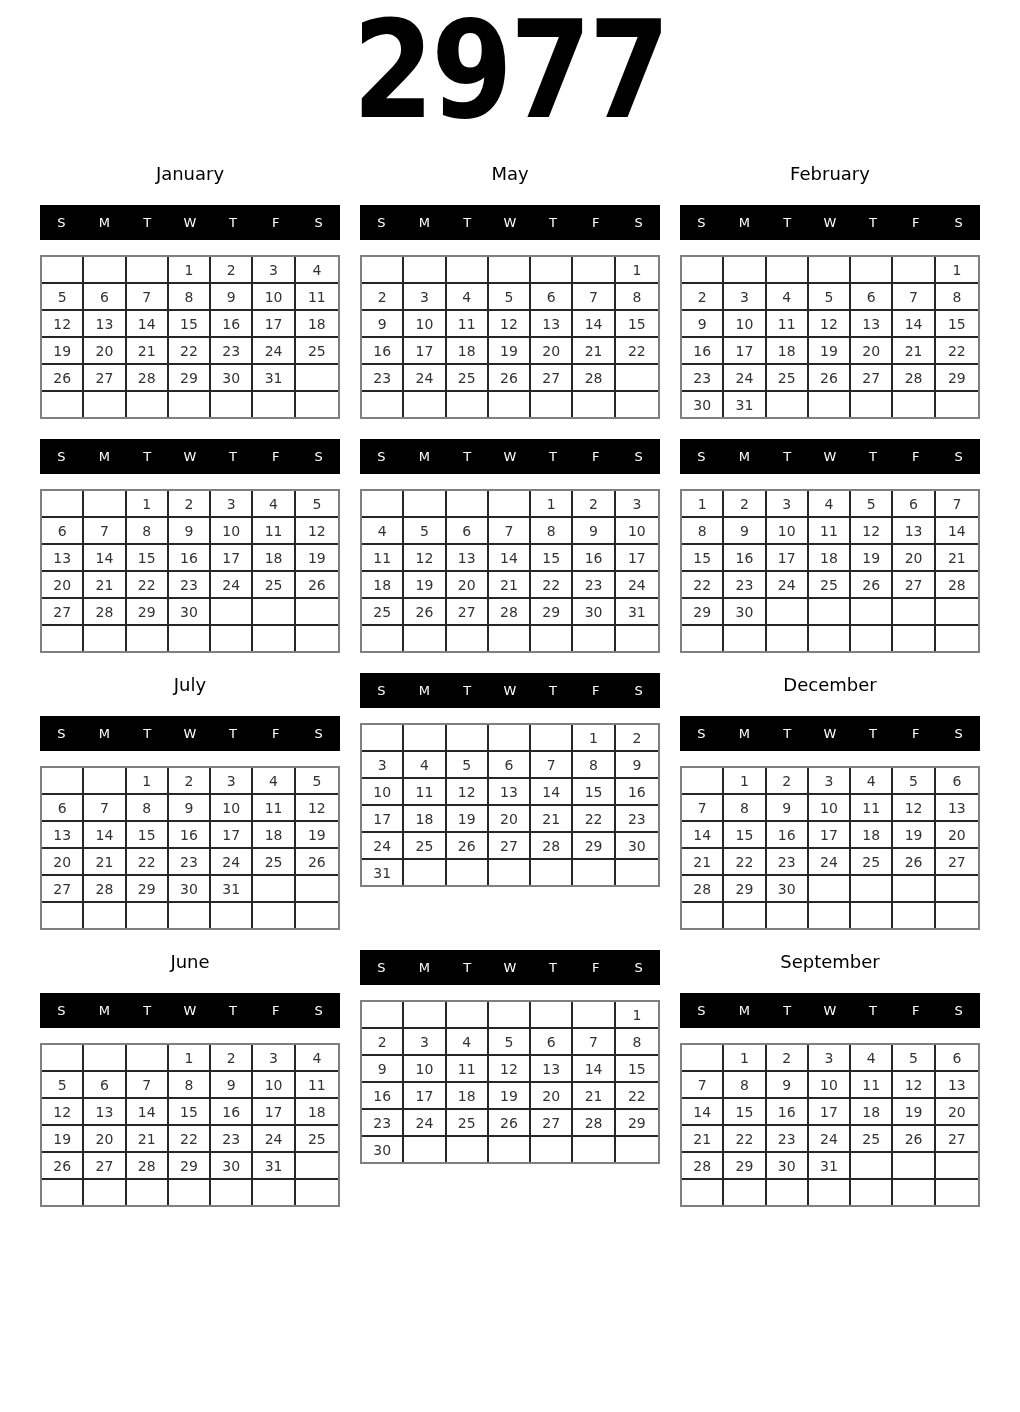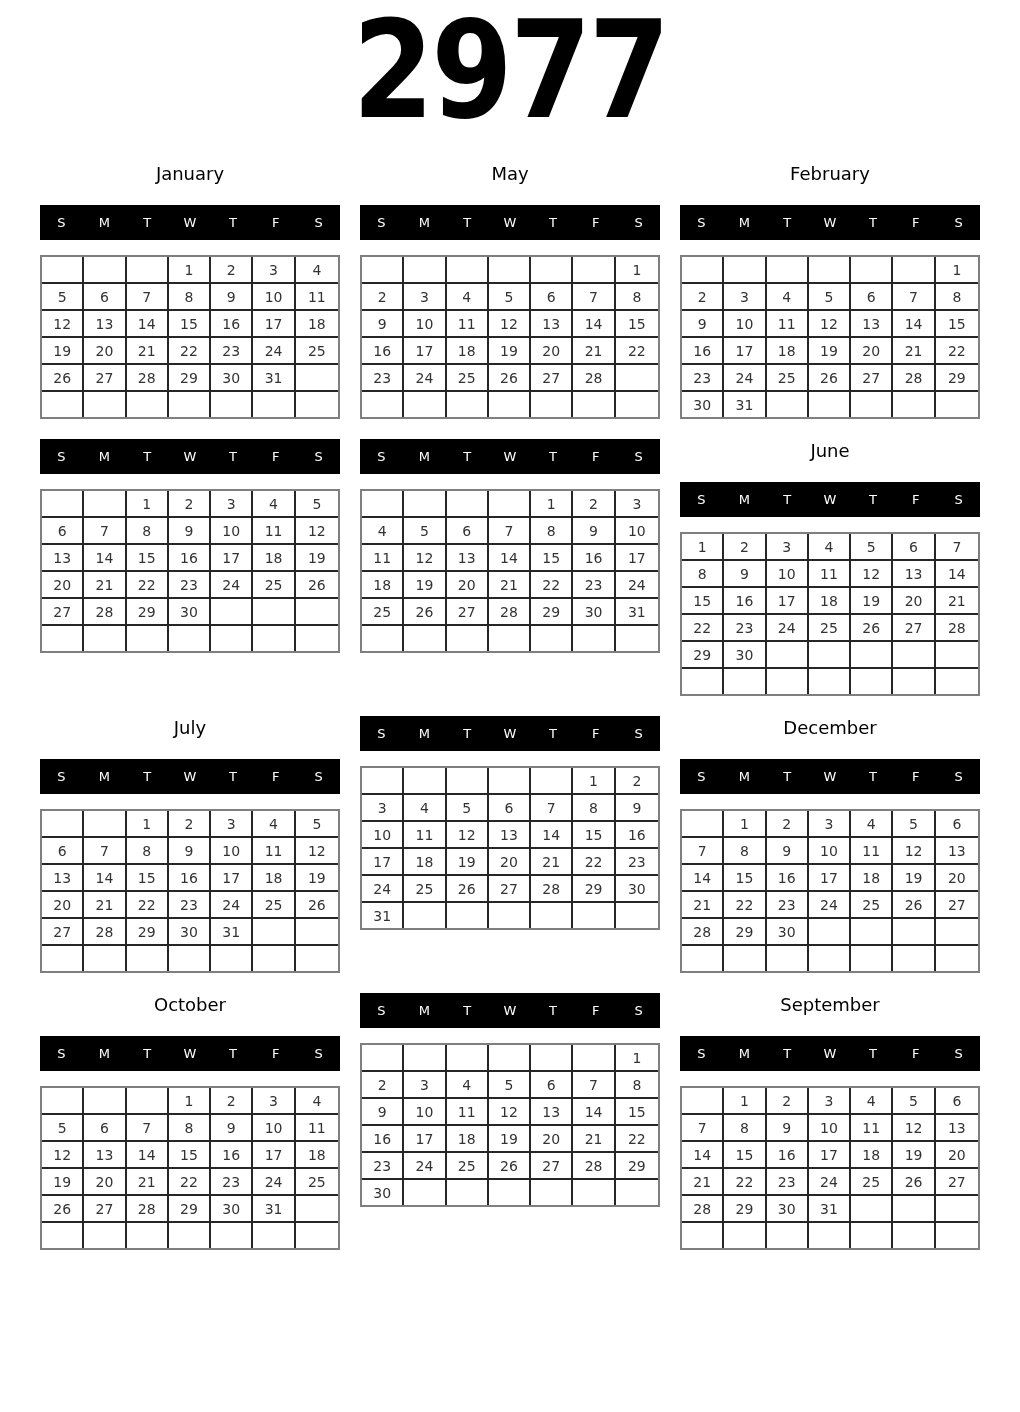--- a/index.html
+++ b/index.html
@@ -428,500 +428,499 @@
             <td></td>
             <td></td>
             <td></td>
             <td></td>
           </tr>
         </tbody>
     </table>
   </div>
 
   <div class="month-block">
+    <div class="dow-header">
+        <span>S</span>
+        <span>M</span>
+        <span>T</span>
+        <span>W</span>
+        <span>T</span>
+        <span>F</span>
+        <span>S</span>
+      </div>
+    <table class="month-grid">
+      <tbody>
+          <tr>
+            <td>1</td>
+            <td>2</td>
+            <td>3</td>
+            <td>4</td>
+            <td>5</td>
+            <td>6</td>
+            <td>7</td>
+          </tr>
+          <tr>
+            <td>8</td>
+            <td>9</td>
+            <td>10</td>
+            <td>11</td>
+            <td>12</td>
+            <td>13</td>
+            <td>14</td>
+          </tr>
+          <tr>
+            <td>15</td>
+            <td>16</td>
+            <td>17</td>
+            <td>18</td>
+            <td>19</td>
+            <td>20</td>
+            <td>21</td>
+          </tr>
+          <tr>
+            <td>22</td>
+            <td>23</td>
+            <td>24</td>
+            <td>25</td>
+            <td>26</td>
+            <td>27</td>
+            <td>28</td>
+          </tr>
+          <tr>
+            <td>29</td>
+            <td>30</td>
+            <td></td>
+            <td></td>
+            <td></td>
+            <td></td>
+            <td></td>
+          </tr>
+          <tr>
+            <td></td>
+            <td></td>
+            <td></td>
+            <td></td>
+            <td></td>
+            <td></td>
+            <td></td>
+          </tr>
+        </tbody>
+    </table>
+  </div>
+
+  <div class="month-block">
+    <div class="month-title">July</div>
+    <div class="dow-header">
+        <span>S</span>
+        <span>M</span>
+        <span>T</span>
+        <span>W</span>
+        <span>T</span>
+        <span>F</span>
+        <span>S</span>
+      </div>
+    <table class="month-grid">
+      <tbody>
+          <tr>
+            <td></td>
+            <td></td>
+            <td>1</td>
+            <td>2</td>
+            <td>3</td>
+            <td>4</td>
+            <td>5</td>
+          </tr>
+          <tr>
+            <td>6</td>
+            <td>7</td>
+            <td>8</td>
+            <td>9</td>
+            <td>10</td>
+            <td>11</td>
+            <td>12</td>
+          </tr>
+          <tr>
+            <td>13</td>
+            <td>14</td>
+            <td>15</td>
+            <td>16</td>
+            <td>17</td>
+            <td>18</td>
+            <td>19</td>
+          </tr>
+          <tr>
+            <td>20</td>
+            <td>21</td>
+            <td>22</td>
+            <td>23</td>
+            <td>24</td>
+            <td>25</td>
+            <td>26</td>
+          </tr>
+          <tr>
+            <td>27</td>
+            <td>28</td>
+            <td>29</td>
+            <td>30</td>
+            <td>31</td>
+            <td></td>
+            <td></td>
+          </tr>
+          <tr>
+            <td></td>
+            <td></td>
+            <td></td>
+            <td></td>
+            <td></td>
+            <td></td>
+            <td></td>
+          </tr>
+        </tbody>
+    </table>
+  </div>
+
+  <div class="month-block">
+    <div class="dow-header">
+        <span>S</span>
+        <span>M</span>
+        <span>T</span>
+        <span>W</span>
+        <span>T</span>
+        <span>F</span>
+        <span>S</span>
+      </div>
+    <table class="month-grid">
+      <tbody>
+          <tr>
+            <td></td>
+            <td></td>
+            <td></td>
+            <td></td>
+            <td></td>
+            <td>1</td>
+            <td>2</td>
+          </tr>
+          <tr>
+            <td>3</td>
+            <td>4</td>
+            <td>5</td>
+            <td>6</td>
+            <td>7</td>
+            <td>8</td>
+            <td>9</td>
+          </tr>
+          <tr>
+            <td>10</td>
+            <td>11</td>
+            <td>12</td>
+            <td>13</td>
+            <td>14</td>
+            <td>15</td>
+            <td>16</td>
+          </tr>
+          <tr>
+            <td>17</td>
+            <td>18</td>
+            <td>19</td>
+            <td>20</td>
+            <td>21</td>
+            <td>22</td>
+            <td>23</td>
+          </tr>
+          <tr>
+            <td>24</td>
+            <td>25</td>
+            <td>26</td>
+            <td>27</td>
+            <td>28</td>
+            <td>29</td>
+            <td>30</td>
+          </tr>
+          <tr>
+            <td>31</td>
+            <td></td>
+            <td></td>
+            <td></td>
+            <td></td>
+            <td></td>
+            <td></td>
+          </tr>
+        </tbody>
+    </table>
+  </div>
+
+  <div class="month-block">
+    <div class="month-title">December</div>
+    <div class="dow-header">
+        <span>S</span>
+        <span>M</span>
+        <span>T</span>
+        <span>W</span>
+        <span>T</span>
+        <span>F</span>
+        <span>S</span>
+      </div>
+    <table class="month-grid">
+      <tbody>
+          <tr>
+            <td></td>
+            <td>1</td>
+            <td>2</td>
+            <td>3</td>
+            <td>4</td>
+            <td>5</td>
+            <td>6</td>
+          </tr>
+          <tr>
+            <td>7</td>
+            <td>8</td>
+            <td>9</td>
+            <td>10</td>
+            <td>11</td>
+            <td>12</td>
+            <td>13</td>
+          </tr>
+          <tr>
+            <td>14</td>
+            <td>15</td>
+            <td>16</td>
+            <td>17</td>
+            <td>18</td>
+            <td>19</td>
+            <td>20</td>
+          </tr>
+          <tr>
+            <td>21</td>
+            <td>22</td>
+            <td>23</td>
+            <td>24</td>
+            <td>25</td>
+            <td>26</td>
+            <td>27</td>
+          </tr>
+          <tr>
+            <td>28</td>
+            <td>29</td>
+            <td>30</td>
+            <td></td>
+            <td></td>
+            <td></td>
+            <td></td>
+          </tr>
+          <tr>
+            <td></td>
+            <td></td>
+            <td></td>
+            <td></td>
+            <td></td>
+            <td></td>
+            <td></td>
+          </tr>
+        </tbody>
+    </table>
+  </div>
+
+  <div class="month-block">
     <div class="month-title">June</div>
     <div class="dow-header">
         <span>S</span>
         <span>M</span>
         <span>T</span>
         <span>W</span>
         <span>T</span>
         <span>F</span>
         <span>S</span>
       </div>
     <table class="month-grid">
       <tbody>
           <tr>
-            <td>1</td>
-            <td>2</td>
-            <td>3</td>
-            <td>4</td>
-            <td>5</td>
-            <td>6</td>
-            <td>7</td>
-          </tr>
-          <tr>
-            <td>8</td>
-            <td>9</td>
-            <td>10</td>
-            <td>11</td>
-            <td>12</td>
-            <td>13</td>
-            <td>14</td>
-          </tr>
-          <tr>
-            <td>15</td>
-            <td>16</td>
-            <td>17</td>
-            <td>18</td>
-            <td>19</td>
-            <td>20</td>
-            <td>21</td>
-          </tr>
-          <tr>
-            <td>22</td>
-            <td>23</td>
-            <td>24</td>
-            <td>25</td>
-            <td>26</td>
-            <td>27</td>
-            <td>28</td>
-          </tr>
-          <tr>
-            <td>29</td>
-            <td>30</td>
-            <td></td>
-            <td></td>
-            <td></td>
-            <td></td>
-            <td></td>
-          </tr>
-          <tr>
-            <td></td>
-            <td></td>
-            <td></td>
-            <td></td>
-            <td></td>
-            <td></td>
-            <td></td>
-          </tr>
-        </tbody>
-    </table>
-  </div>
-
-  <div class="month-block">
-    <div class="month-title">July</div>
-    <div class="dow-header">
-        <span>S</span>
-        <span>M</span>
-        <span>T</span>
-        <span>W</span>
-        <span>T</span>
-        <span>F</span>
-        <span>S</span>
-      </div>
-    <table class="month-grid">
-      <tbody>
-          <tr>
-            <td></td>
-            <td></td>
-            <td>1</td>
-            <td>2</td>
-            <td>3</td>
-            <td>4</td>
-            <td>5</td>
-          </tr>
-          <tr>
-            <td>6</td>
-            <td>7</td>
-            <td>8</td>
-            <td>9</td>
-            <td>10</td>
-            <td>11</td>
-            <td>12</td>
-          </tr>
-          <tr>
-            <td>13</td>
-            <td>14</td>
-            <td>15</td>
-            <td>16</td>
-            <td>17</td>
-            <td>18</td>
-            <td>19</td>
-          </tr>
-          <tr>
-            <td>20</td>
-            <td>21</td>
-            <td>22</td>
-            <td>23</td>
-            <td>24</td>
-            <td>25</td>
-            <td>26</td>
-          </tr>
-          <tr>
+            <td></td>
+            <td></td>
+            <td></td>
+            <td>1</td>
+            <td>2</td>
+            <td>3</td>
+            <td>4</td>
+          </tr>
+          <tr>
+            <td>5</td>
+            <td>6</td>
+            <td>7</td>
+            <td>8</td>
+            <td>9</td>
+            <td>10</td>
+            <td>11</td>
+          </tr>
+          <tr>
+            <td>12</td>
+            <td>13</td>
+            <td>14</td>
+            <td>15</td>
+            <td>16</td>
+            <td>17</td>
+            <td>18</td>
+          </tr>
+          <tr>
+            <td>19</td>
+            <td>20</td>
+            <td>21</td>
+            <td>22</td>
+            <td>23</td>
+            <td>24</td>
+            <td>25</td>
+          </tr>
+          <tr>
+            <td>26</td>
             <td>27</td>
             <td>28</td>
             <td>29</td>
             <td>30</td>
             <td>31</td>
             <td></td>
-            <td></td>
-          </tr>
-          <tr>
-            <td></td>
-            <td></td>
-            <td></td>
-            <td></td>
-            <td></td>
-            <td></td>
-            <td></td>
-          </tr>
-        </tbody>
-    </table>
-  </div>
-
-  <div class="month-block">
-    <div class="dow-header">
-        <span>S</span>
-        <span>M</span>
-        <span>T</span>
-        <span>W</span>
-        <span>T</span>
-        <span>F</span>
-        <span>S</span>
-      </div>
-    <table class="month-grid">
-      <tbody>
-          <tr>
-            <td></td>
-            <td></td>
-            <td></td>
-            <td></td>
-            <td></td>
-            <td>1</td>
-            <td>2</td>
-          </tr>
-          <tr>
-            <td>3</td>
-            <td>4</td>
-            <td>5</td>
-            <td>6</td>
-            <td>7</td>
-            <td>8</td>
-            <td>9</td>
-          </tr>
-          <tr>
-            <td>10</td>
-            <td>11</td>
-            <td>12</td>
-            <td>13</td>
-            <td>14</td>
-            <td>15</td>
-            <td>16</td>
-          </tr>
-          <tr>
-            <td>17</td>
-            <td>18</td>
-            <td>19</td>
-            <td>20</td>
-            <td>21</td>
-            <td>22</td>
-            <td>23</td>
-          </tr>
-          <tr>
-            <td>24</td>
-            <td>25</td>
-            <td>26</td>
-            <td>27</td>
-            <td>28</td>
-            <td>29</td>
-            <td>30</td>
-          </tr>
-          <tr>
+          </tr>
+          <tr>
+            <td></td>
+            <td></td>
+            <td></td>
+            <td></td>
+            <td></td>
+            <td></td>
+            <td></td>
+          </tr>
+        </tbody>
+    </table>
+  </div>
+
+  <div class="month-block">
+    <div class="dow-header">
+        <span>S</span>
+        <span>M</span>
+        <span>T</span>
+        <span>W</span>
+        <span>T</span>
+        <span>F</span>
+        <span>S</span>
+      </div>
+    <table class="month-grid">
+      <tbody>
+          <tr>
+            <td></td>
+            <td></td>
+            <td></td>
+            <td></td>
+            <td></td>
+            <td></td>
+            <td>1</td>
+          </tr>
+          <tr>
+            <td>2</td>
+            <td>3</td>
+            <td>4</td>
+            <td>5</td>
+            <td>6</td>
+            <td>7</td>
+            <td>8</td>
+          </tr>
+          <tr>
+            <td>9</td>
+            <td>10</td>
+            <td>11</td>
+            <td>12</td>
+            <td>13</td>
+            <td>14</td>
+            <td>15</td>
+          </tr>
+          <tr>
+            <td>16</td>
+            <td>17</td>
+            <td>18</td>
+            <td>19</td>
+            <td>20</td>
+            <td>21</td>
+            <td>22</td>
+          </tr>
+          <tr>
+            <td>23</td>
+            <td>24</td>
+            <td>25</td>
+            <td>26</td>
+            <td>27</td>
+            <td>28</td>
+            <td>29</td>
+          </tr>
+          <tr>
+            <td>30</td>
+            <td></td>
+            <td></td>
+            <td></td>
+            <td></td>
+            <td></td>
+            <td></td>
+          </tr>
+        </tbody>
+    </table>
+  </div>
+
+  <div class="month-block">
+    <div class="month-title">September</div>
+    <div class="dow-header">
+        <span>S</span>
+        <span>M</span>
+        <span>T</span>
+        <span>W</span>
+        <span>T</span>
+        <span>F</span>
+        <span>S</span>
+      </div>
+    <table class="month-grid">
+      <tbody>
+          <tr>
+            <td></td>
+            <td>1</td>
+            <td>2</td>
+            <td>3</td>
+            <td>4</td>
+            <td>5</td>
+            <td>6</td>
+          </tr>
+          <tr>
+            <td>7</td>
+            <td>8</td>
+            <td>9</td>
+            <td>10</td>
+            <td>11</td>
+            <td>12</td>
+            <td>13</td>
+          </tr>
+          <tr>
+            <td>14</td>
+            <td>15</td>
+            <td>16</td>
+            <td>17</td>
+            <td>18</td>
+            <td>19</td>
+            <td>20</td>
+          </tr>
+          <tr>
+            <td>21</td>
+            <td>22</td>
+            <td>23</td>
+            <td>24</td>
+            <td>25</td>
+            <td>26</td>
+            <td>27</td>
+          </tr>
+          <tr>
+            <td>28</td>
+            <td>29</td>
+            <td>30</td>
             <td>31</td>
             <td></td>
             <td></td>
             <td></td>
-            <td></td>
-            <td></td>
-            <td></td>
-          </tr>
-        </tbody>
-    </table>
-  </div>
-
-  <div class="month-block">
-    <div class="month-title">December</div>
-    <div class="dow-header">
-        <span>S</span>
-        <span>M</span>
-        <span>T</span>
-        <span>W</span>
-        <span>T</span>
-        <span>F</span>
-        <span>S</span>
-      </div>
-    <table class="month-grid">
-      <tbody>
-          <tr>
-            <td></td>
-            <td>1</td>
-            <td>2</td>
-            <td>3</td>
-            <td>4</td>
-            <td>5</td>
-            <td>6</td>
-          </tr>
-          <tr>
-            <td>7</td>
-            <td>8</td>
-            <td>9</td>
-            <td>10</td>
-            <td>11</td>
-            <td>12</td>
-            <td>13</td>
-          </tr>
-          <tr>
-            <td>14</td>
-            <td>15</td>
-            <td>16</td>
-            <td>17</td>
-            <td>18</td>
-            <td>19</td>
-            <td>20</td>
-          </tr>
-          <tr>
-            <td>21</td>
-            <td>22</td>
-            <td>23</td>
-            <td>24</td>
-            <td>25</td>
-            <td>26</td>
-            <td>27</td>
-          </tr>
-          <tr>
-            <td>28</td>
-            <td>29</td>
-            <td>30</td>
-            <td></td>
-            <td></td>
-            <td></td>
-            <td></td>
-          </tr>
-          <tr>
-            <td></td>
-            <td></td>
-            <td></td>
-            <td></td>
-            <td></td>
-            <td></td>
-            <td></td>
-          </tr>
-        </tbody>
-    </table>
-  </div>
-
-  <div class="month-block">
-    <div class="month-title">October</div>
-    <div class="dow-header">
-        <span>S</span>
-        <span>M</span>
-        <span>T</span>
-        <span>W</span>
-        <span>T</span>
-        <span>F</span>
-        <span>S</span>
-      </div>
-    <table class="month-grid">
-      <tbody>
-          <tr>
-            <td></td>
-            <td></td>
-            <td></td>
-            <td>1</td>
-            <td>2</td>
-            <td>3</td>
-            <td>4</td>
-          </tr>
-          <tr>
-            <td>5</td>
-            <td>6</td>
-            <td>7</td>
-            <td>8</td>
-            <td>9</td>
-            <td>10</td>
-            <td>11</td>
-          </tr>
-          <tr>
-            <td>12</td>
-            <td>13</td>
-            <td>14</td>
-            <td>15</td>
-            <td>16</td>
-            <td>17</td>
-            <td>18</td>
-          </tr>
-          <tr>
-            <td>19</td>
-            <td>20</td>
-            <td>21</td>
-            <td>22</td>
-            <td>23</td>
-            <td>24</td>
-            <td>25</td>
-          </tr>
-          <tr>
-            <td>26</td>
-            <td>27</td>
-            <td>28</td>
-            <td>29</td>
-            <td>30</td>
-            <td>31</td>
-            <td></td>
-          </tr>
-          <tr>
-            <td></td>
-            <td></td>
-            <td></td>
-            <td></td>
-            <td></td>
-            <td></td>
-            <td></td>
-          </tr>
-        </tbody>
-    </table>
-  </div>
-
-  <div class="month-block">
-    <div class="dow-header">
-        <span>S</span>
-        <span>M</span>
-        <span>T</span>
-        <span>W</span>
-        <span>T</span>
-        <span>F</span>
-        <span>S</span>
-      </div>
-    <table class="month-grid">
-      <tbody>
-          <tr>
-            <td></td>
-            <td></td>
-            <td></td>
-            <td></td>
-            <td></td>
-            <td></td>
-            <td>1</td>
-          </tr>
-          <tr>
-            <td>2</td>
-            <td>3</td>
-            <td>4</td>
-            <td>5</td>
-            <td>6</td>
-            <td>7</td>
-            <td>8</td>
-          </tr>
-          <tr>
-            <td>9</td>
-            <td>10</td>
-            <td>11</td>
-            <td>12</td>
-            <td>13</td>
-            <td>14</td>
-            <td>15</td>
-          </tr>
-          <tr>
-            <td>16</td>
-            <td>17</td>
-            <td>18</td>
-            <td>19</td>
-            <td>20</td>
-            <td>21</td>
-            <td>22</td>
-          </tr>
-          <tr>
-            <td>23</td>
-            <td>24</td>
-            <td>25</td>
-            <td>26</td>
-            <td>27</td>
-            <td>28</td>
-            <td>29</td>
-          </tr>
-          <tr>
-            <td>30</td>
-            <td></td>
-            <td></td>
-            <td></td>
-            <td></td>
-            <td></td>
-            <td></td>
-          </tr>
-        </tbody>
-    </table>
-  </div>
-
-  <div class="month-block">
-    <div class="month-title">September</div>
-    <div class="dow-header">
-        <span>S</span>
-        <span>M</span>
-        <span>T</span>
-        <span>W</span>
-        <span>T</span>
-        <span>F</span>
-        <span>S</span>
-      </div>
-    <table class="month-grid">
-      <tbody>
-          <tr>
-            <td></td>
-            <td>1</td>
-            <td>2</td>
-            <td>3</td>
-            <td>4</td>
-            <td>5</td>
-            <td>6</td>
-          </tr>
-          <tr>
-            <td>7</td>
-            <td>8</td>
-            <td>9</td>
-            <td>10</td>
-            <td>11</td>
-            <td>12</td>
-            <td>13</td>
-          </tr>
-          <tr>
-            <td>14</td>
-            <td>15</td>
-            <td>16</td>
-            <td>17</td>
-            <td>18</td>
-            <td>19</td>
-            <td>20</td>
-          </tr>
-          <tr>
-            <td>21</td>
-            <td>22</td>
-            <td>23</td>
-            <td>24</td>
-            <td>25</td>
-            <td>26</td>
-            <td>27</td>
-          </tr>
-          <tr>
-            <td>28</td>
-            <td>29</td>
-            <td>30</td>
-            <td>31</td>
-            <td></td>
-            <td></td>
-            <td></td>
           </tr>
           <tr>
             <td></td>
             <td></td>
             <td></td>
             <td></td>
             <td></td>
             <td></td>
             <td></td>
           </tr>

